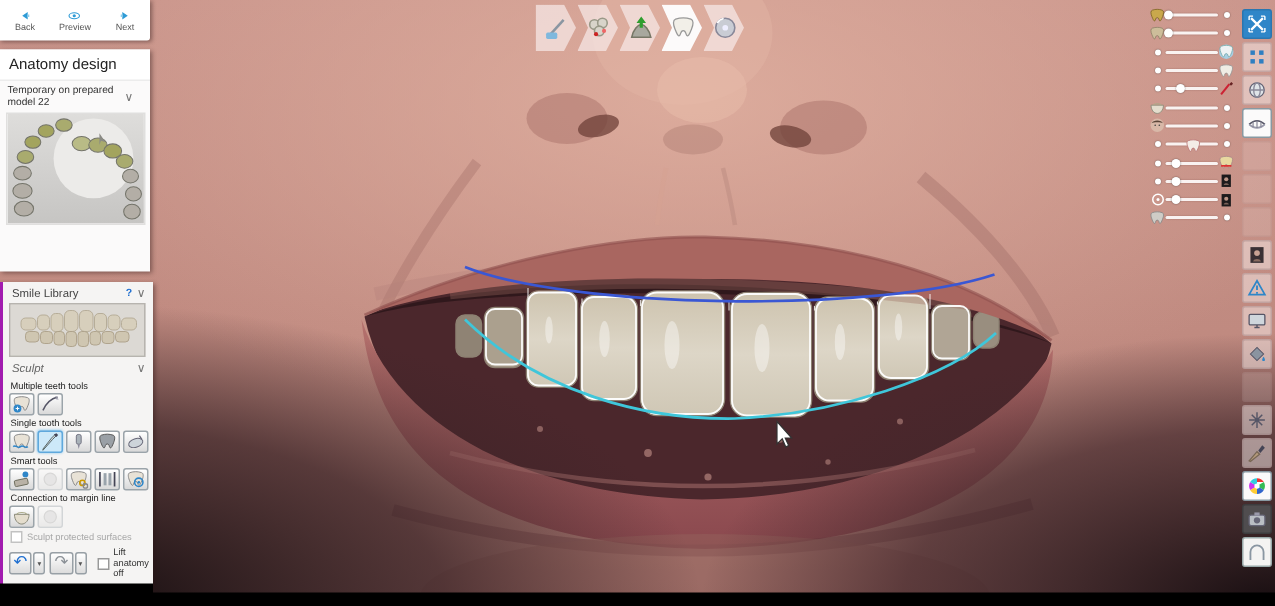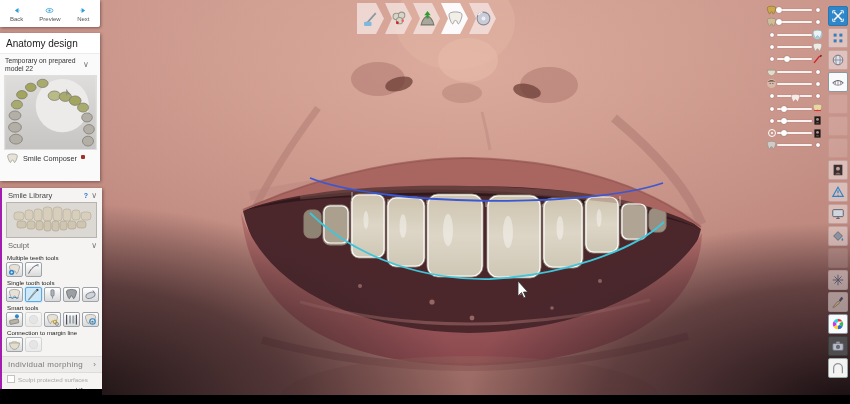--- a/index.html
+++ b/index.html
@@ -262,27 +262,20 @@
         <ellipse cx="50" cy="20" rx="6.4" ry="4.8" fill="#b9bb86"></ellipse>
           <ellipse cx="61" cy="21" rx="6.2" ry="4.8" fill="#a9ab6e"></ellipse>
         <ellipse cx="71" cy="25" rx="6" ry="4.8" fill="#a3a45e"></ellipse>
           <ellipse cx="79" cy="32" rx="5.6" ry="4.6" fill="#a9ab6e"></ellipse>
         <ellipse cx="83" cy="42" rx="5.4" ry="4.6" fill="#b3aea6"></ellipse>
           <ellipse cx="85" cy="54" rx="5.4" ry="4.8" fill="#b3aea6"></ellipse>
         <ellipse cx="84" cy="66" rx="5.6" ry="5" fill="#b3aea6"></ellipse>
       </g>
       <path d="M62 13l4 6-3-1-1 3z" fill="#8a8a84"></path>
     </svg>
-    <div id="composer-row">
-      <svg viewBox="0 0 16 14">
-          <path d="M3 2C1.4 2.6 1.6 5 2.8 7.8 4 10.9 4.9 12.6 5.7 11.9 6.5 11.2 6.2 9 8 9c1.8 0 1.5 2.2 2.3 2.9.8.7 1.7-1 2.9-4.1C14.4 5 14.6 2.6 13 2 9.8.9 6.2.9 3 2Z" fill="#e6e2d8" stroke="#8b8b85" stroke-width=".8"></path>
-        </svg>
-      <span id="composer-label">Smile Composer</span>
-      <span id="tm-marker"></span>
-    </div>
   </div>
 
   <div id="library-panel" class="panel">
     <div class="sec-head">
       <span class="sec-title">Smile Library</span>
       <button class="help">?</button>
       <button class="chev">∨</button>
     </div>
     <svg id="lib-thumb" width="89" height="34" viewBox="0 0 89 34">
       <rect width="89" height="34" fill="#dcd9d4"></rect>
@@ -301,21 +294,21 @@
           <rect x="20" y="18" width="8" height="8" rx="2.5"></rect>
         <rect x="29" y="18" width="7" height="9" rx="2.5"></rect>
           <rect x="37" y="18" width="7" height="10" rx="2.5"></rect>
         <rect x="45" y="18" width="7" height="10" rx="2.5"></rect>
           <rect x="53" y="18" width="7" height="9" rx="2.5"></rect>
         <rect x="61" y="18" width="8" height="8" rx="2.5"></rect>
           <rect x="70" y="18" width="9" height="7" rx="2.5"></rect>
       </g>
     </svg>
     <div class="sec-head" style="padding-top:1px;">
-      <span class="sec-title" style="color:#666;">Sculpt</span>
+      <span class="sec-title" style="color:#666;font-style:italic;">Sculpt</span>
       <button class="chev">∨</button>
     </div>
     <div id="sculpt-groups">
         <div class="grp-label">Multiple teeth tools</div>
         <div class="tool-row">
           <button class="tool">
             <svg viewBox="0 0 16 16">
               <path d="M3.2 2.6C1.4 3.2 1.6 5.8 2.8 8.8 4 11.9 4.9 13.6 5.7 12.9 6.5 12.2 6.2 9.8 8 9.8c1.8 0 1.5 2.4 2.3 3.1.8.7 1.7-1 2.9-4.1 1.2-3 1.4-5.6-.4-6.2C9.6 1.5 6.4 1.5 3.2 2.6Z" fill="#e8e2d6" stroke="#888" stroke-width=".8"></path>
               <circle cx="4.5" cy="11.5" r="3.2" fill="#2e86c8"></circle>
               <path d="M3 11.5h3M4.5 10v3" stroke="#fff" stroke-width=".8"></path>
@@ -403,24 +396,20 @@
               <path d="M4 6c1-2 7-2 8 0" stroke="#aa8" fill="none"></path>
             </svg>
           </button>
           <button class="tool disabled">
             <svg viewBox="0 0 16 16">
               <circle cx="8" cy="8" r="5" fill="#cfcfcf" stroke="#aaa"></circle>
             </svg>
           </button>
         </div>
       </div>
-    <div id="morph-row">
-      <span id="morph-title">Individual morphing</span>
-      <span class="chev">›</span>
-    </div>
     <div class="cb-row disabled">
       <span class="cbx"></span>
       <span class="cb-lab">Sculpt protected surfaces</span>
     </div>
     <div id="undo-row">
       <button class="ur main" id="undo-btn">↶</button>
       <button class="ur caret">▾</button>
       <span style="width:3px;"></span>
       <button class="ur main" id="redo-btn">↷</button>
       <button class="ur caret">▾</button>

